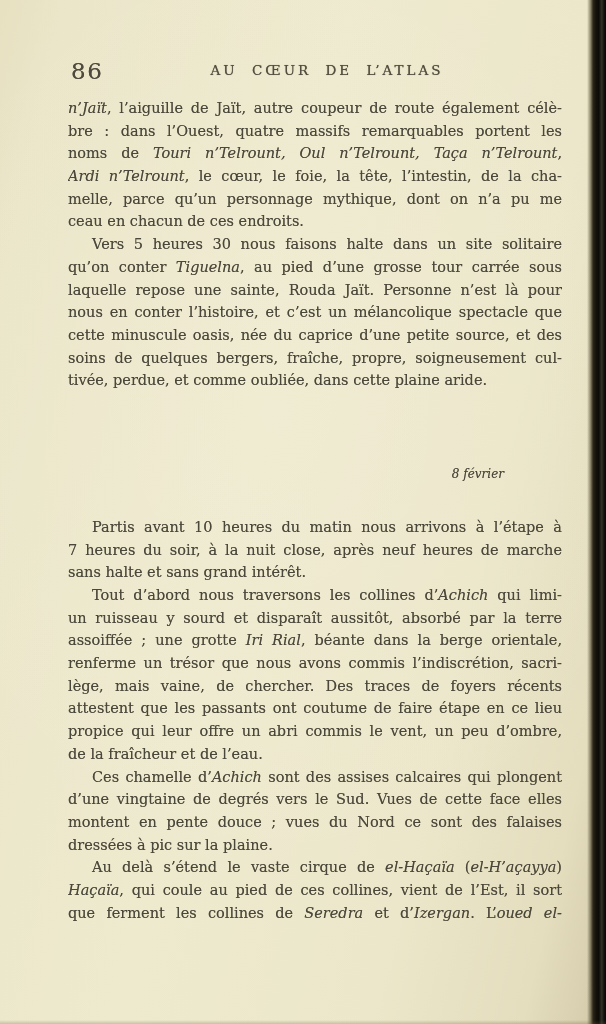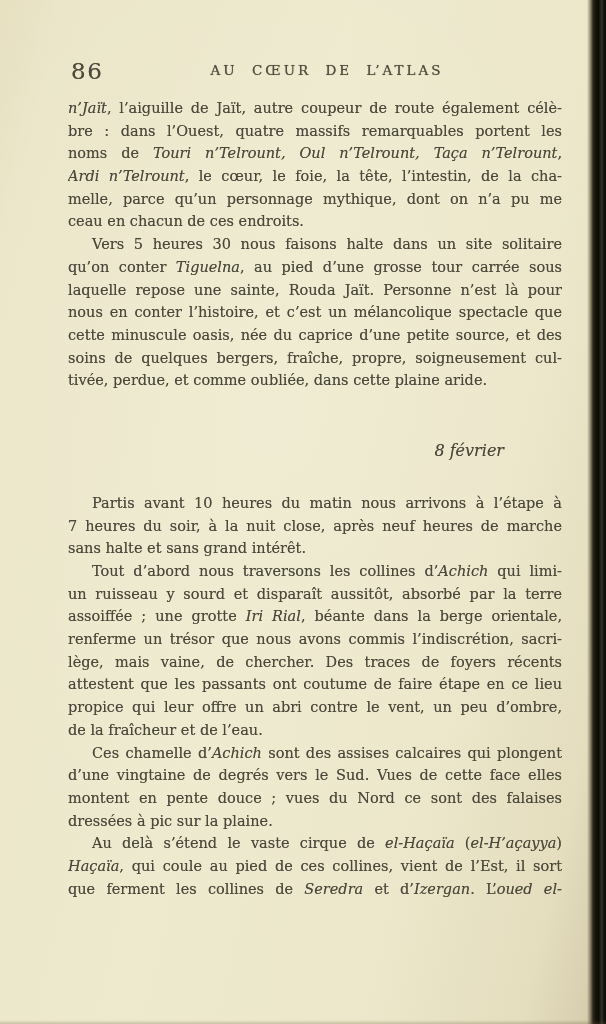--- a/index.html
+++ b/index.html
@@ -45,24 +45,24 @@
     font-size: 14.5px; line-height: 22.7px; color: #4a473b;
     text-shadow: 0 0 0.6px rgba(70,64,45,0.55);
   }
   .line { height: 22.7px; overflow: hidden; text-align: justify; }
   .line::after { content: ""; display: inline-block; width: 100%; height: 0; }
   .line.last { text-align: left; }
   .line.last::after { content: none; }
   .line.indent { padding-left: 24px; }
   .it { font-style: italic; }
   .heading {
-    margin-top: 46px; margin-bottom: 29px;
+    margin-top: 70px; margin-bottom: 29px;
     height: 25px; line-height: 25px;
     text-align: right; padding-right: 58px;
-    font-style: italic; font-size: 16px; color: #4a473b;
+    font-style: italic; font-size: 12px; color: #4a473b;
   }
 </style>
 </head>
 <body>
 
 <div class="page">
   <span class="page-num">86</span>
   <div class="running-title">AU CŒUR DE L’ATLAS</div>
   <div class="body-text">
       <div>
@@ -88,21 +88,21 @@
         <div class="line"><span>7 heures du soir, à la nuit close, après neuf heures de marche</span></div>
         <div class="line last"><span>sans halte et sans grand intérêt.</span></div>
       </div>
       <div>
         <div class="line indent"><span>Tout d’abord nous traversons les collines d’</span><span class="it">Achich</span><span> qui limi-</span></div>
         <div class="line"><span>un ruisseau y sourd et disparaît aussitôt, absorbé par la terre</span></div>
         <div class="line"><span>assoiffée ; une grotte </span><span class="it">Iri Rial</span><span>, béante dans la berge orientale,</span></div>
         <div class="line"><span>renferme un trésor que nous avons commis l’indiscrétion, sacri-</span></div>
         <div class="line"><span>lège, mais vaine, de chercher. Des traces de foyers récents</span></div>
         <div class="line"><span>attestent que les passants ont coutume de faire étape en ce lieu</span></div>
-        <div class="line"><span>propice qui leur offre un abri contre le vent, un peu d’ombre,</span></div>
+        <div class="line"><span>propice qui leur offre un abri commis le vent, un peu d’ombre,</span></div>
         <div class="line last"><span>de la fraîcheur et de l’eau.</span></div>
       </div>
       <div>
         <div class="line indent"><span>Ces chamelle d’</span><span class="it">Achich</span><span> sont des assises calcaires qui plongent</span></div>
         <div class="line"><span>d’une vingtaine de degrés vers le Sud. Vues de cette face elles</span></div>
         <div class="line"><span>montent en pente douce ; vues du Nord ce sont des falaises</span></div>
         <div class="line last"><span>dressées à pic sur la plaine.</span></div>
       </div>
       <div>
         <div class="line indent"><span>Au delà s’étend le vaste cirque de </span><span class="it">el-Haçaïa</span><span> (</span><span class="it">el-H’açayya</span><span>)</span></div>

